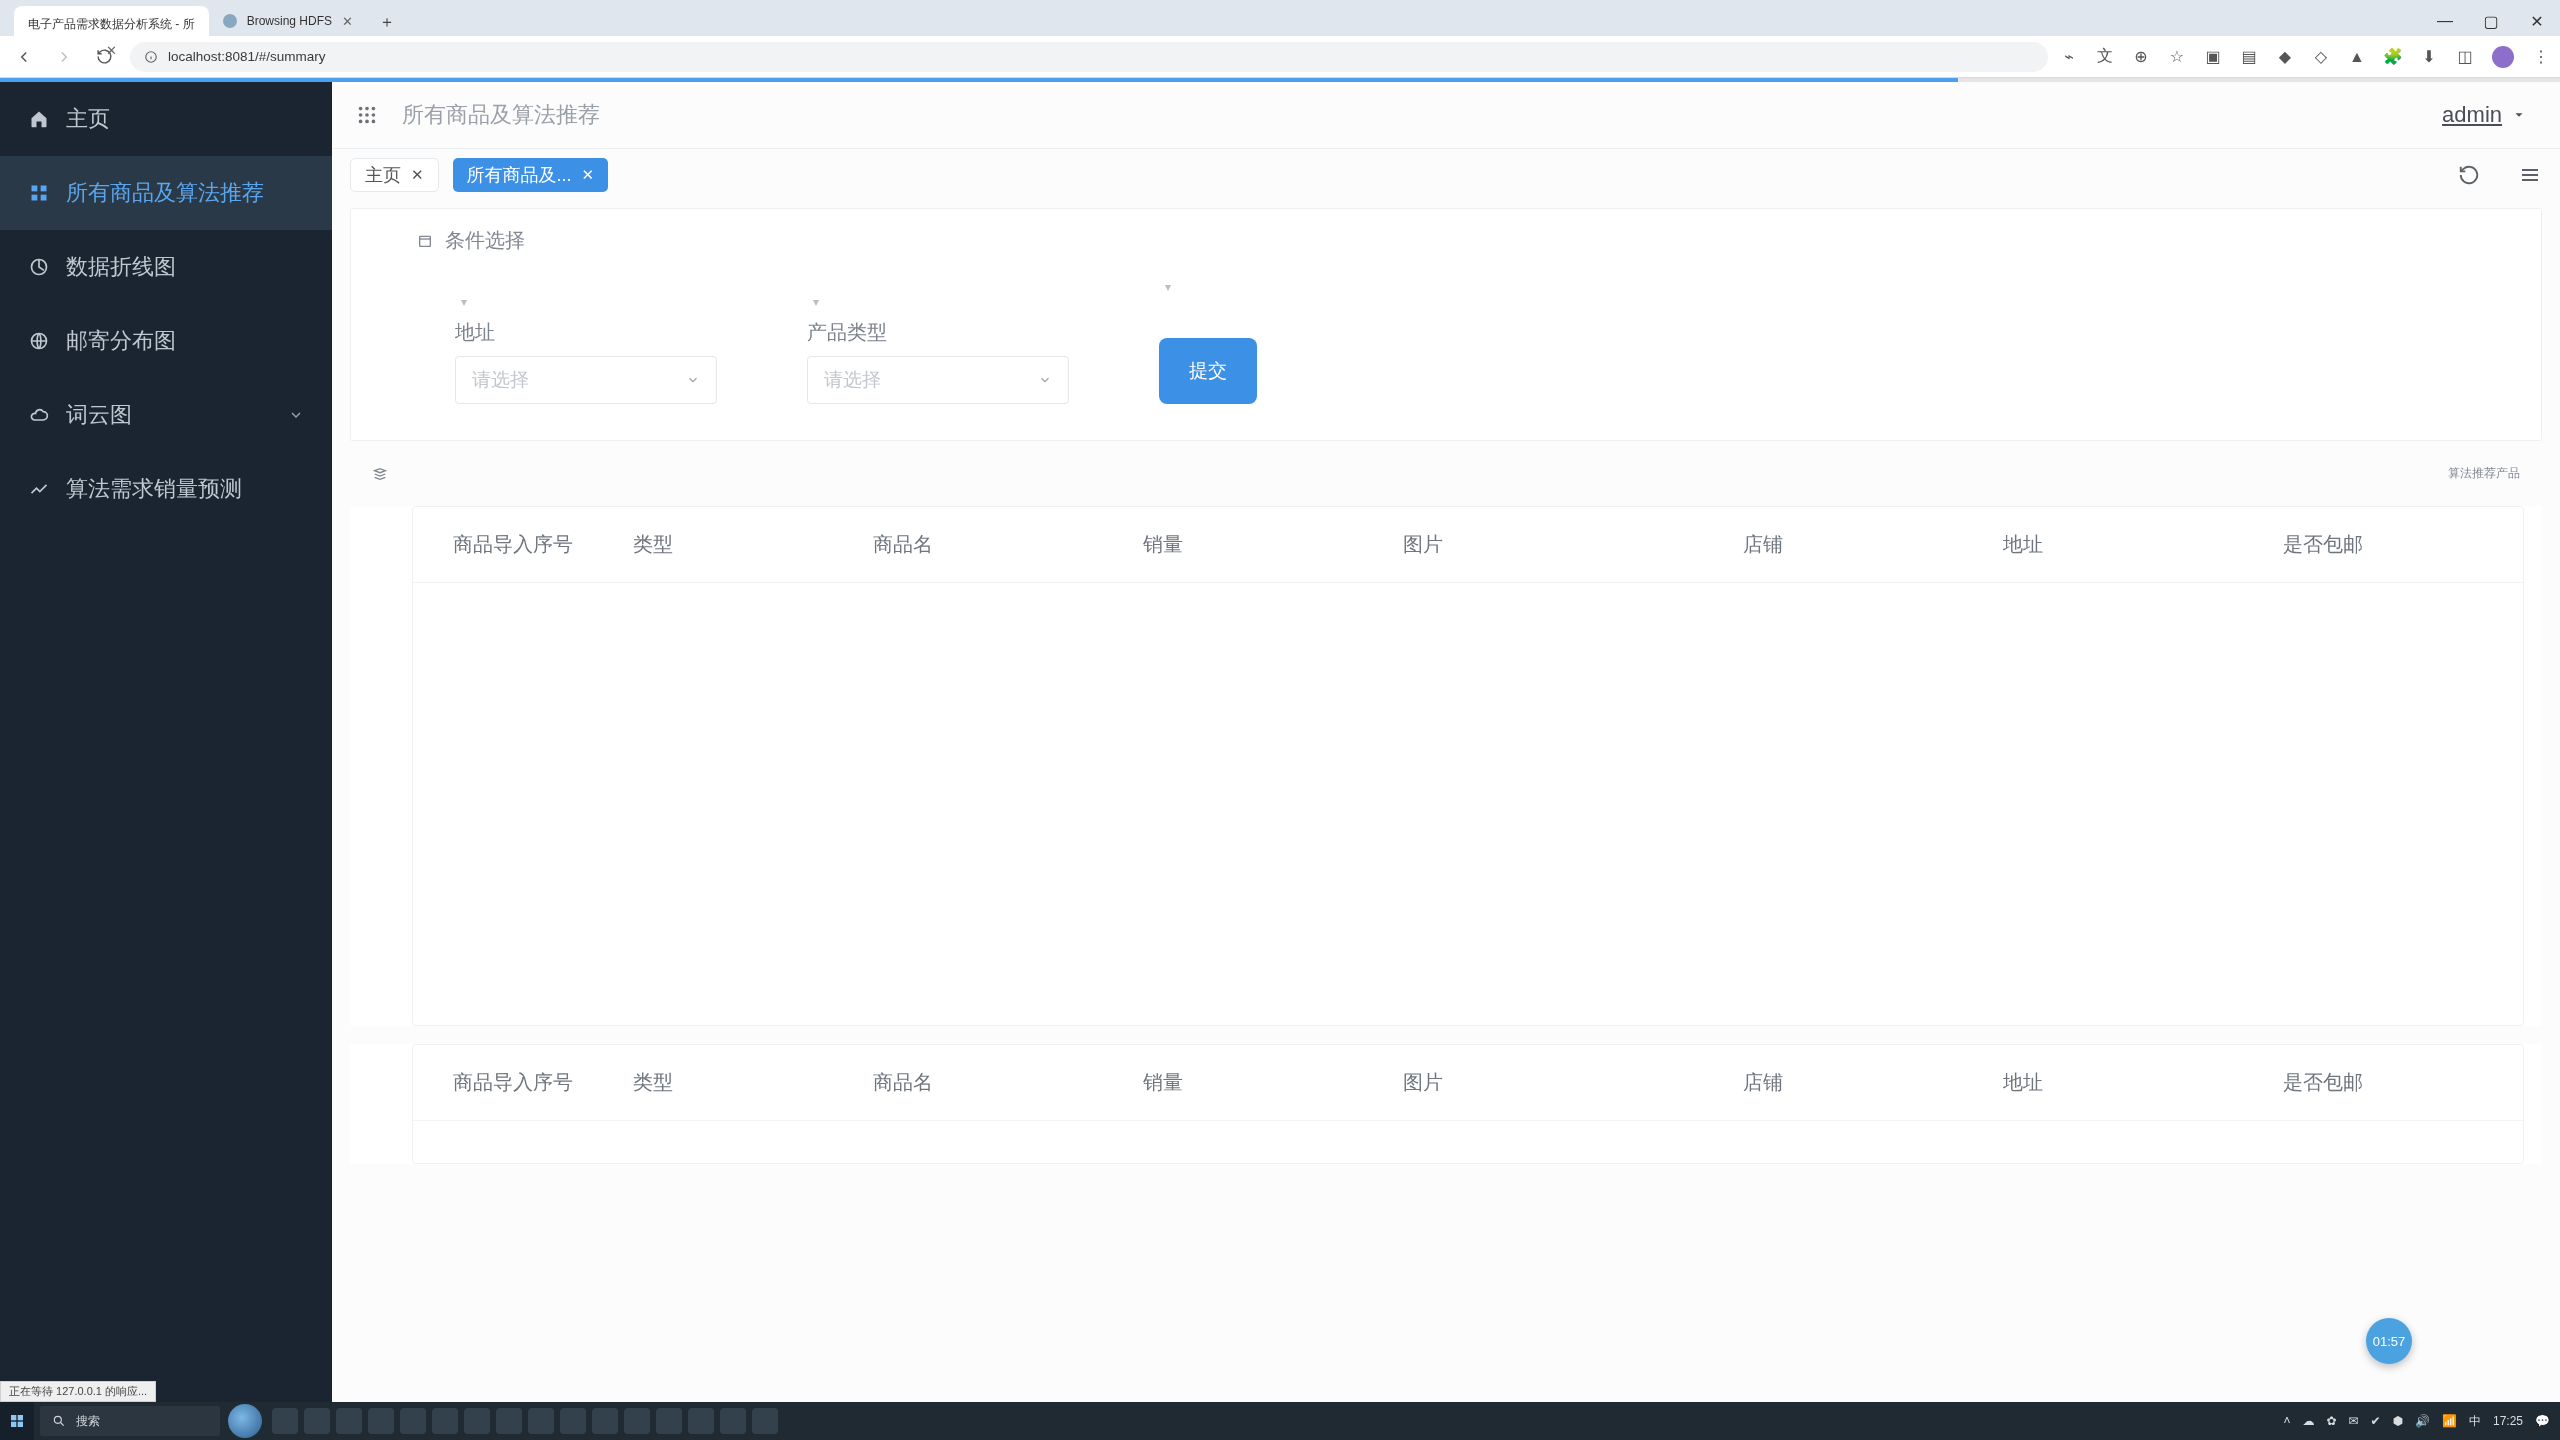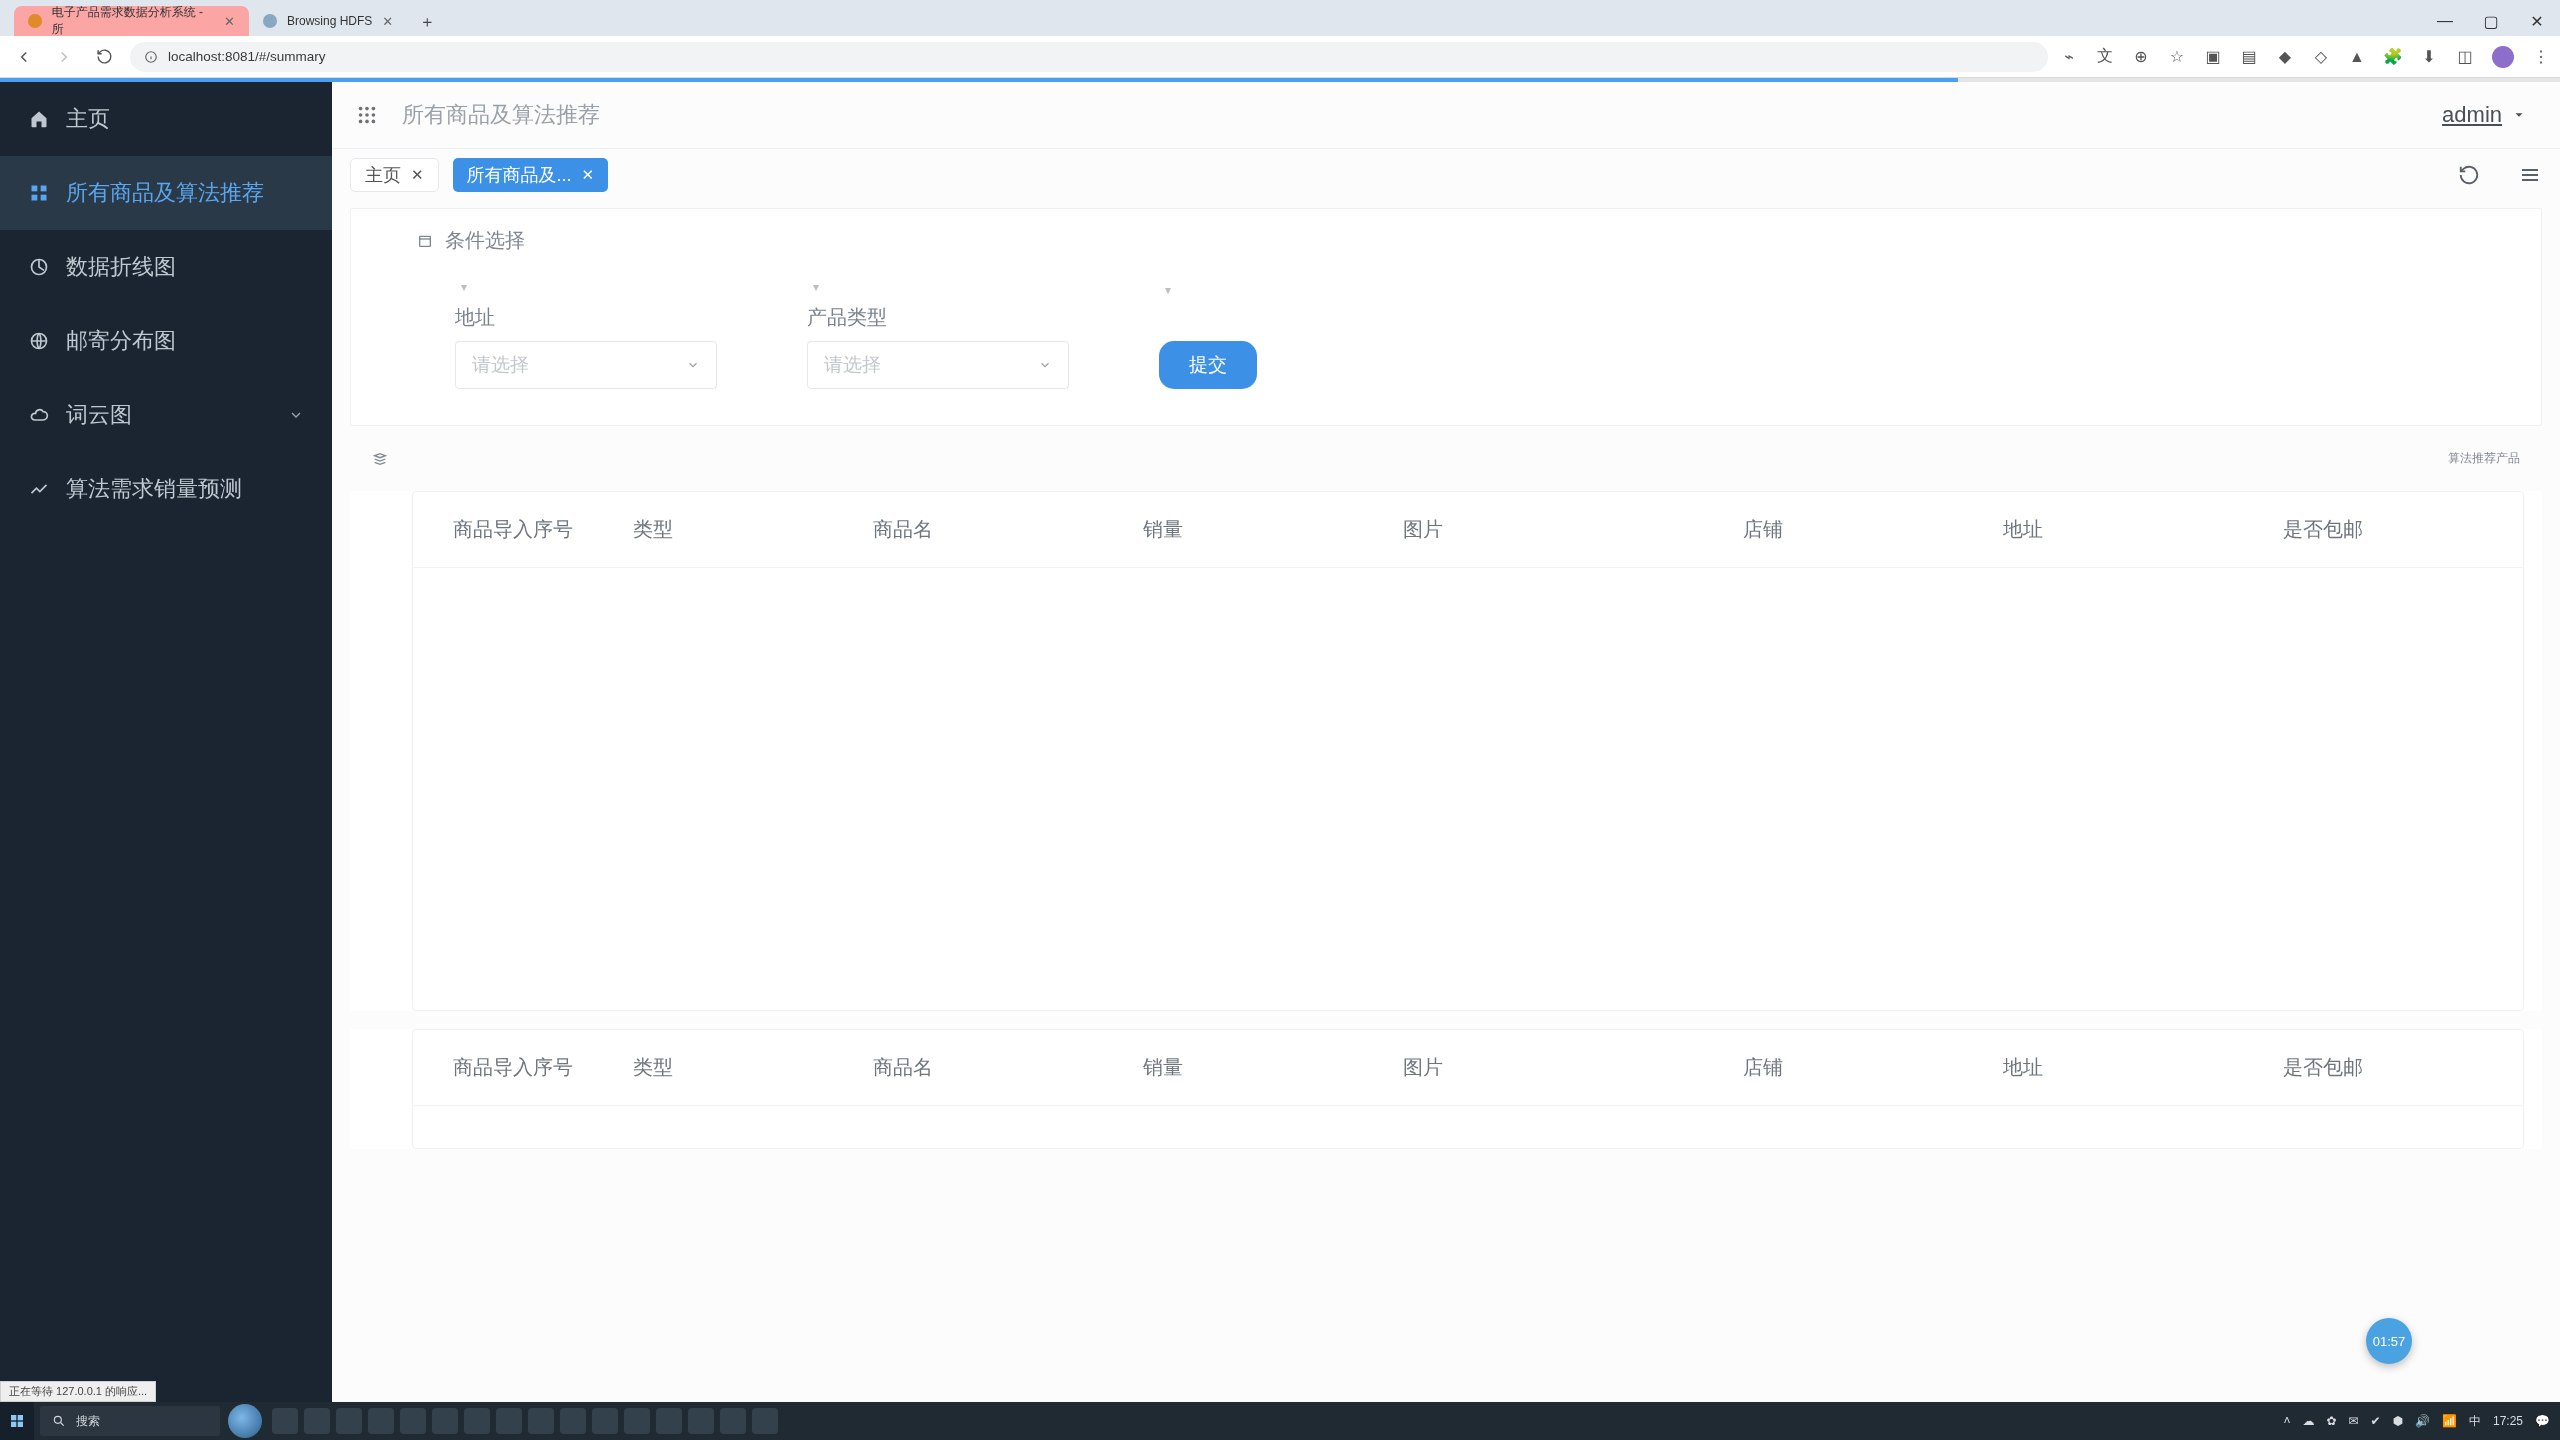--- a/index.html
+++ b/index.html
@@ -2,21 +2,21 @@
 <html><head>
 <meta charset="utf-8">
 <style>
 * { margin: 0; padding: 0; box-sizing: border-box; font-family: "Microsoft YaHei", Arial, sans-serif; }
 html, body { width: 2560px; height: 1440px; overflow: hidden; background: #fff; }
 
 
 .browser-chrome { background: #dfe6ee; }
 .tab-strip { display: flex; align-items: flex-end; height: 36px; padding-left: 14px; gap: 0; }
 .tab { display: flex; align-items: center; gap: 10px; height: 30px; padding: 0 14px; font-size: 12px; border-top-left-radius: 8px; border-top-right-radius: 8px; color: #333; max-width: 235px; }
-.tab.active { background: #fca5a5; }
+.tab.active { background: #ffffff; flex-direction: column; }
 .tab.inactive { background: transparent; }
 .tab .favicon { width: 14px; height: 14px; border-radius: 50%; }
 .tab .close { color: #666; font-size: 13px; }
 .new-tab { width: 28px; height: 28px; display: flex; align-items: center; justify-content: center; color: #444; font-size: 16px; margin-left: 6px; }
 .window-controls { margin-left: auto; display: flex; }
 .window-controls div { width: 46px; height: 30px; display: flex; align-items: center; justify-content: center; color: #333; }
 
 .addr-bar { display: flex; align-items: center; height: 42px; background: #fff; border-bottom: 1px solid #d9d9d9; padding: 0 10px; gap: 12px; }
 .nav-btn { width: 28px; height: 28px; display: flex; align-items: center; justify-content: center; color: #555; }
 .nav-btn.disabled { color: #bfbfbf; }
@@ -57,21 +57,21 @@
 .tabs-right { margin-left: auto; display: flex; align-items: center; gap: 38px; color: #5a6067; }
 
 .content { flex: 1; overflow-y: auto; padding: 0 18px 28px 18px; }
 .panel { background: #fff; border: 1px solid #eef1f3; border-radius: 2px; margin-top: 8px; padding-left: 44px; }
 .panel-hd { padding: 18px 22px; color: #808790; font-size: 20px; display: flex; align-items: center; gap: 12px; }
 .filter-body { display: flex; align-items: flex-end; gap: 90px; padding: 8px 60px 36px 60px; }
 .fcol { display: flex; flex-direction: column; gap: 10px; }
 .fcol .tick { color: #b9bfc5; font-size: 12px; padding-left: 6px; }
 .fcol label { color: #7a828b; font-size: 20px; }
 .select { width: 262px; height: 48px; border: 1px solid #e3e7ea; border-radius: 4px; display: flex; align-items: center; justify-content: space-between; padding: 0 16px; color: #c1c7cd; font-size: 19px; background: #fff; }
-.btn-primary { height: 48px; padding: 0 30px; background: #3c91e6; color: #fff; border-radius: 15px; font-size: 19px; display: inline-flex; align-items: center; }
+.btn-primary { height: 66px; padding: 0 30px; background: #3c91e6; color: #fff; border-radius: 8px; font-size: 19px; display: inline-flex; align-items: center; }
 
 .table-wrap { margin: 18px 18px 18px 18px; border: 1px solid #eef1f3; border-radius: 4px; min-height: 520px; }
 .thead { display: grid; grid-template-columns: 180px 240px 270px 260px 340px 260px 280px 1fr; padding: 24px 40px; color: #6e757d; font-size: 20px; border-bottom: 1px solid #f1f3f5; }
 .table-wrap.short { min-height: 120px; }
 
 .section-hd { padding: 24px 22px 6px 22px; color: #808790; font-size: 12px; display: flex; align-items: center; gap: 10px; justify-content: space-between; }
 
 
 .float-badge { position: fixed; right: 148px; bottom: 76px; width: 46px; height: 46px; border-radius: 50%; background: #4aa3e0; color: #fff; display: flex; align-items: center; justify-content: center; font-size: 13px; box-shadow: 0 3px 8px rgba(0,0,0,.25); }
 

